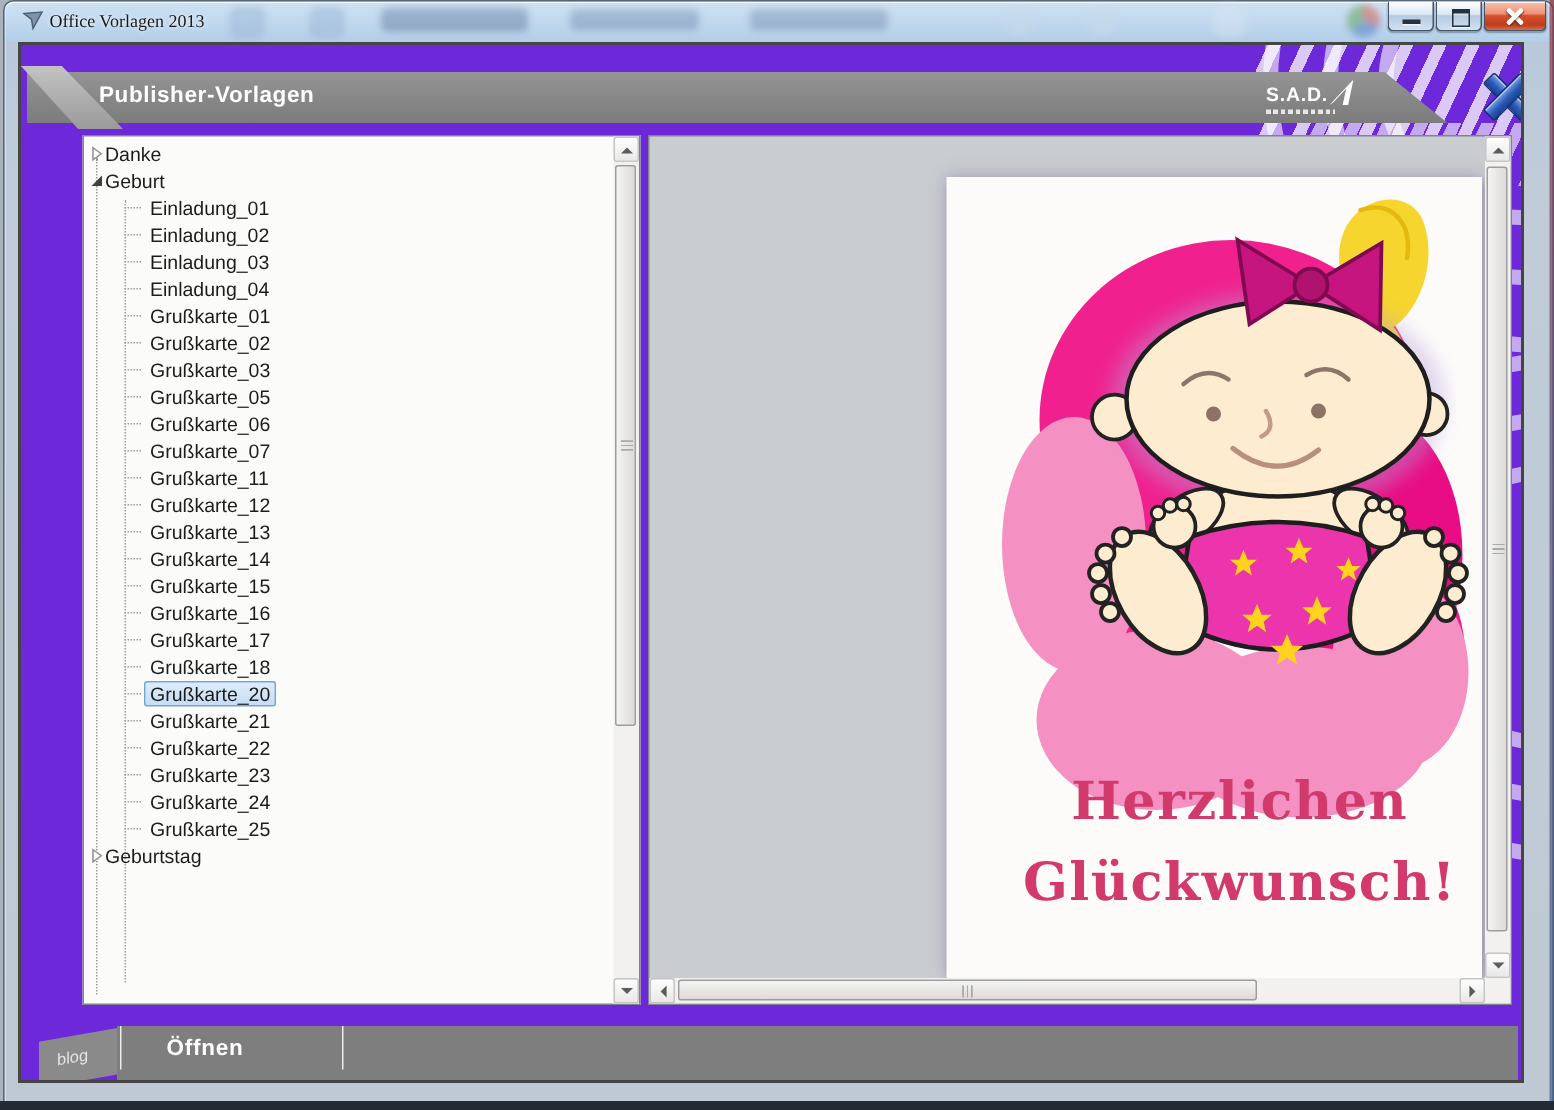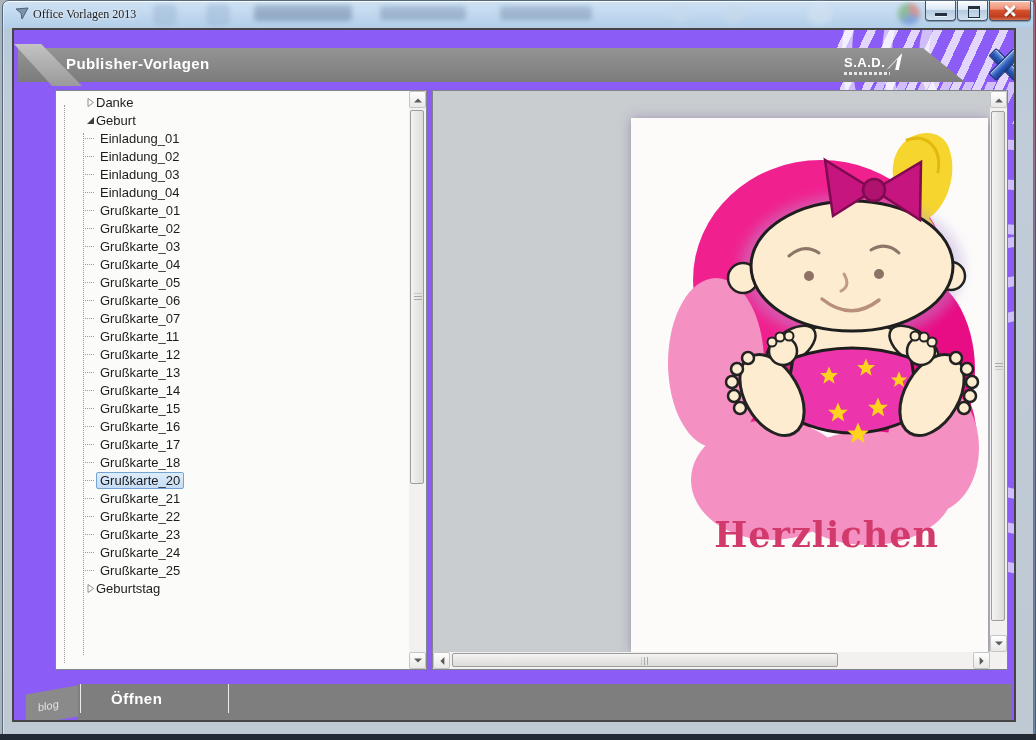--- a/index.html
+++ b/index.html
@@ -32,21 +32,21 @@
   .gl-min{position:absolute;left:9px;top:12px;width:12px;height:3px;background:#25313f;box-shadow:0 1px 0 rgba(255,255,255,.7);}
   .gl-max{position:absolute;left:10px;top:5px;width:10px;height:8px;border:1px solid #25313f;border-top-width:3px;
           box-shadow:0 1px 0 rgba(255,255,255,.7);}
   .gl-x{position:absolute;left:50%;top:50%;width:14px;height:3px;background:#fff;border-radius:1px;
         box-shadow:0 1px 1px rgba(0,0,0,.4);}
   .gl-x.a{transform:translate(-50%,-50%) rotate(45deg);}
   .gl-x.b{transform:translate(-50%,-50%) rotate(-45deg);}
 
   
   .dialog{position:absolute;left:12px;top:28px;width:1004px;height:694px;box-sizing:border-box;
-          border:2px solid #454545;background:#8b5cf6;overflow:hidden;}
+          border:2px solid #454545;background:#6d28d9;overflow:hidden;}
   .decor{position:absolute;inset:0;pointer-events:none;}
   .arc{position:absolute;border:10px solid rgba(255,255,255,.6);border-radius:50%;}
   .stripes{position:absolute;background:repeating-linear-gradient(115deg,rgba(255,255,255,0) 0 12px,rgba(255,255,255,.75) 12px 20px);}
 
   .band{position:absolute;left:4px;top:18px;width:947px;height:34px;
         background:linear-gradient(180deg,#949494,#7c7c7c);
         clip-path:polygon(0 0,905px 0,947px 34px,0 34px);z-index:2;}
   .band-accent{position:absolute;left:0;top:14px;width:68px;height:42px;
         background:linear-gradient(180deg,#c3c3c3,#9a9a9a);
         clip-path:polygon(0 0,40% 0,100% 100%,56% 100%);z-index:3;}
@@ -64,21 +64,21 @@
   .close-x .b{transform:rotate(-45deg);}
 
   
   .tree-panel{position:absolute;left:41px;top:60px;width:372px;height:580px;box-sizing:border-box;
         background:#fbfbfa;border:1px solid #7e858d;z-index:4;}
   .tree-rows{position:absolute;left:0;top:2px;right:17px;bottom:0;overflow:hidden;}
   .guide{position:absolute;border-left:1px dotted #9b9b9b;width:0;}
   .g-root{left:8px;top:12px;height:558px;}
   .g-child{left:27px;top:40px;height:522px;}
   .trow{position:relative;height:18px;display:flex;align-items:center;font-size:13px;color:#1c1c1c;cursor:default;}
-  .trow.lvl0{padding-left:10px;margin-left:26px;}
+  .trow.lvl0{padding-left:10px;}
   .trow.lvl1{padding-left:40px;}
   .trow.lvl1::before{content:'';position:absolute;left:27px;top:9px;width:11px;border-top:1px dotted #9b9b9b;}
   .toggle{position:absolute;left:3px;top:4px;}
   .tlabel{white-space:nowrap;padding:0 3px;border:1px solid transparent;line-height:15px;}
   .tlabel.selected{background:linear-gradient(#ddecfb,#c6ddf4);border:1px solid #74a4d4;border-radius:2px;}
 
   
   .sb-v{position:absolute;width:17px;background:#f2f1ef;}
   .sb-h{position:absolute;height:17px;background:#f2f1ef;}
   .sb-btn{position:absolute;width:17px;height:17px;box-sizing:border-box;border:1px solid #c5c5c5;border-radius:2px;
@@ -207,23 +207,20 @@
           <div class="trow lvl1">
             <span class="tlabel">Grußkarte_01</span>
           </div>
           <div class="trow lvl1">
             <span class="tlabel">Grußkarte_02</span>
           </div>
           <div class="trow lvl1">
             <span class="tlabel">Grußkarte_03</span>
           </div>
           <div class="trow lvl1">
-            <span class="tlabel">Grußkarte_04</span>
-          </div>
-          <div class="trow lvl1">
             <span class="tlabel">Grußkarte_05</span>
           </div>
           <div class="trow lvl1">
             <span class="tlabel">Grußkarte_06</span>
           </div>
           <div class="trow lvl1">
             <span class="tlabel">Grußkarte_07</span>
           </div>
           <div class="trow lvl1">
             <span class="tlabel">Grußkarte_11</span>
@@ -359,20 +356,21 @@
             </g>
             <circle cx="290" cy="233" r="14" fill="#fdeccf" stroke="#222222" stroke-width="2.5"></circle>
             <g fill="#fdeccf" stroke="#222222" stroke-width="2">
               <circle cx="301" cy="224" r="4.5"></circle>
                 <circle cx="293" cy="219" r="4.5"></circle>
                 <circle cx="284" cy="218" r="4.5"></circle>
             </g>
           </svg>
           <div class="greet">
             <div>Herzlichen</div>
+            <div>Glückwunsch!</div>
           </div>
         </div>
       </div>
       <div class="sb-v" style="top:0;right:0;bottom:17px;">
         <div class="sb-btn up" style="top:0;left:0;"></div>
         <div class="thumb-v" style="top:20px;height:510px;"></div>
         <div class="sb-btn down" style="bottom:0;left:0;"></div>
       </div>
       <div class="sb-h" style="left:0;right:17px;bottom:0;">
         <div class="sb-btn left" style="left:0;top:0;"></div>

